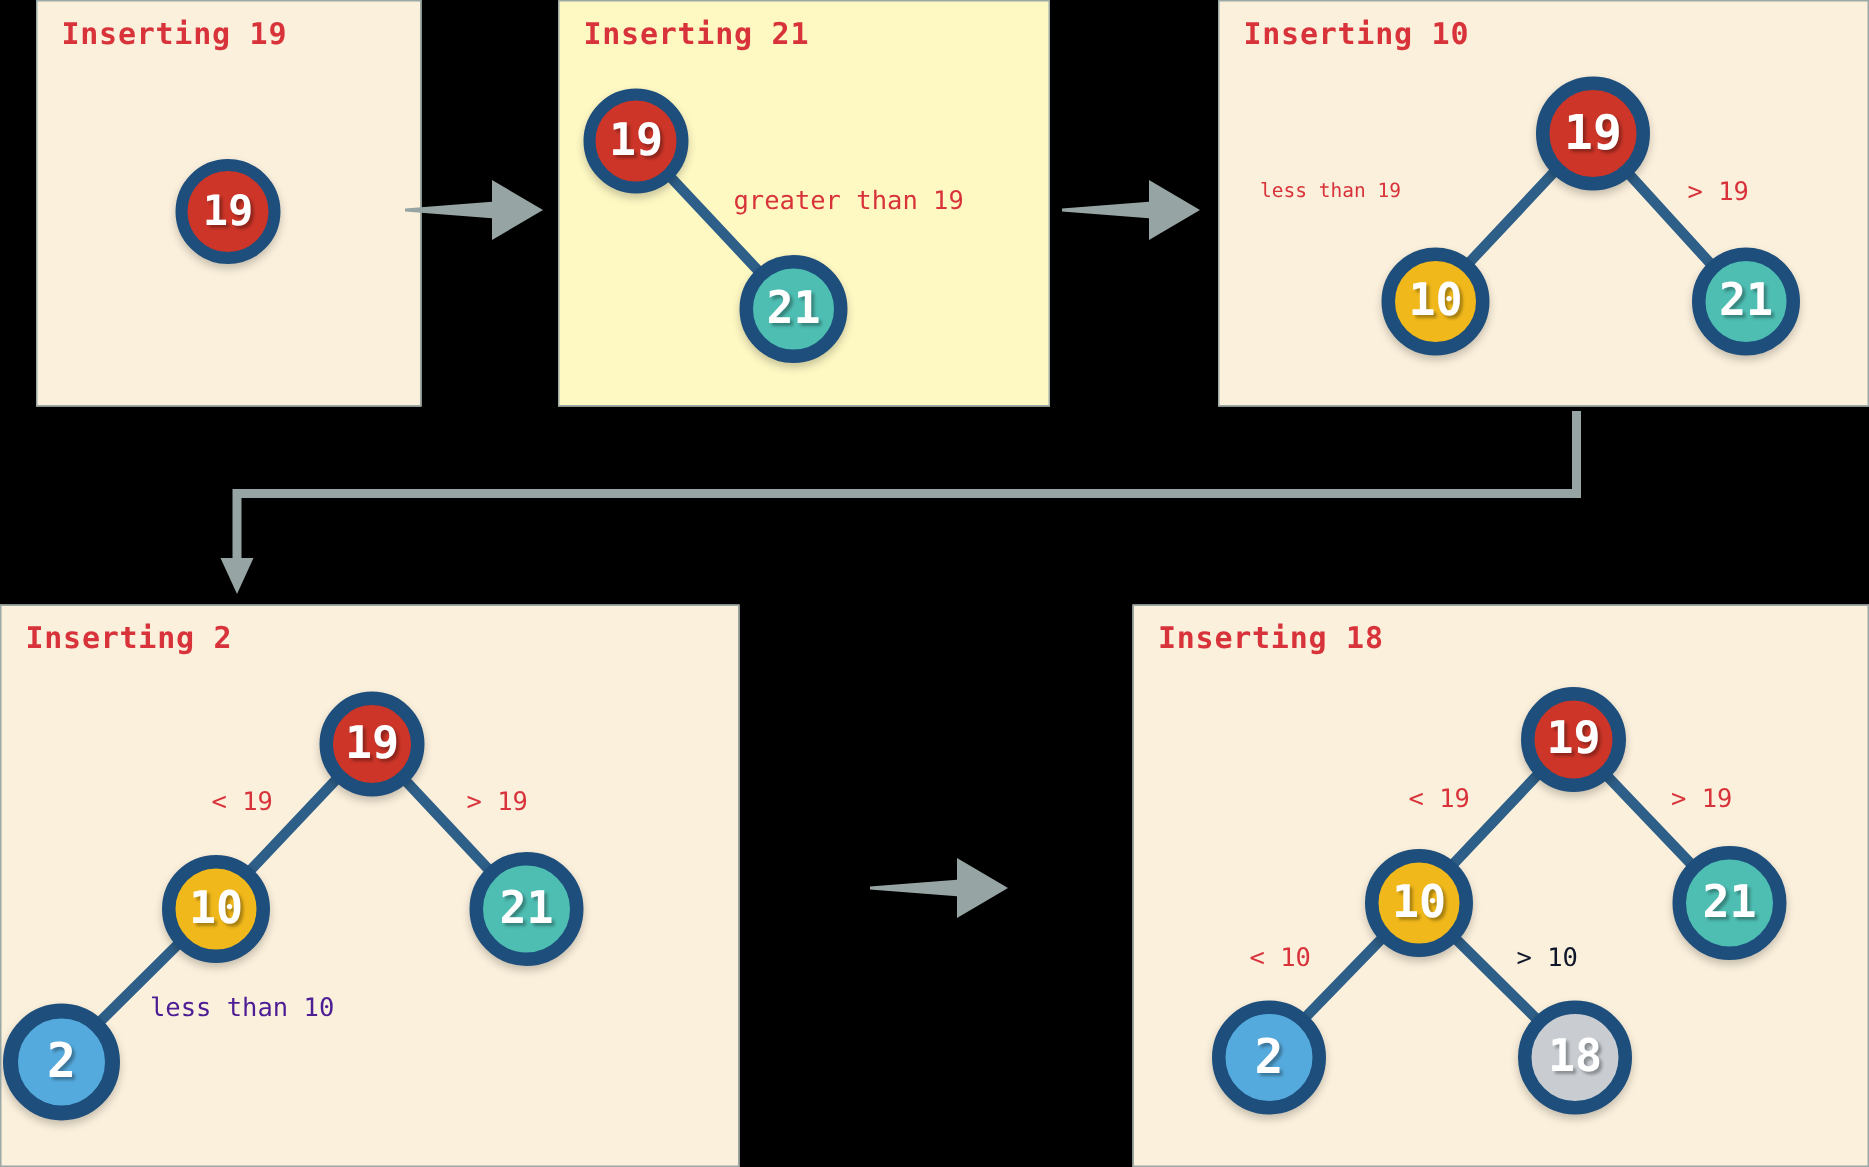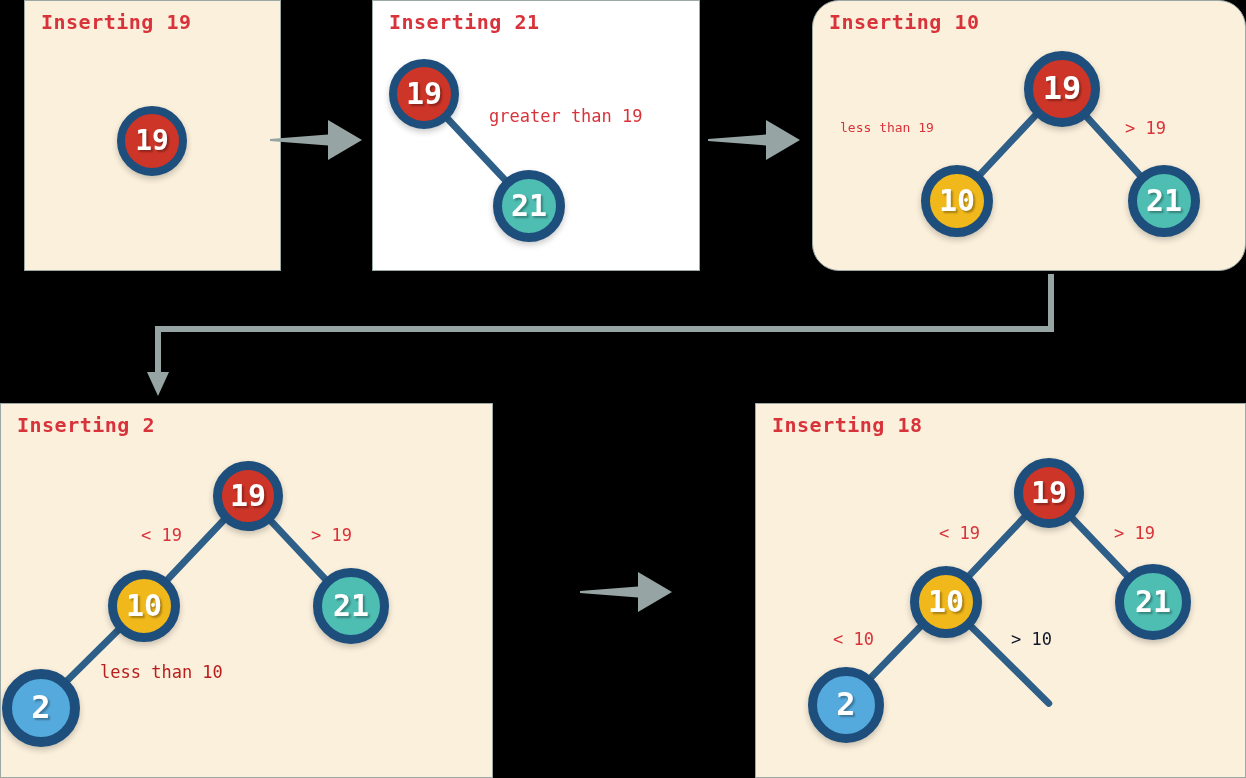--- a/index.html
+++ b/index.html
@@ -29,34 +29,34 @@
 <body>
 
 <div class="stage">
     <div class="panel" style="left: 0px; top: 0px; width: 257px; height: 271px; background: rgb(251, 240, 220); border-color: rgb(154, 168, 166); margin-left: 24px;">
       <div class="ptitle" style="color: rgb(216, 51, 58);">Inserting 19</div>
       <svg class="edgesvg" viewBox="0 0 257 271"></svg>
       <div class="node" style="left: 92px; top: 105px; width: 70px; height: 70px; border-width: 8px; border-color: rgb(29, 78, 124); background: rgb(204, 53, 40); font-size: 28px; box-shadow: rgba(0, 0, 0, 0.22) 0px 3px 6px;">
         <span>19</span>
       </div>
     </div>
-    <div class="panel" style="left: 372px; top: 0px; width: 328px; height: 271px; background: #ffffff; border-color: rgb(154, 168, 166);">
+    <div class="panel" style="left: 372px; top: 0px; width: 328px; height: 271px; background: #fef9c3; border-color: rgb(154, 168, 166);">
       <div class="ptitle" style="color: rgb(216, 51, 58);">Inserting 21</div>
       <svg class="edgesvg" viewBox="0 0 328 271">
         <line x1="51" y1="93" x2="156" y2="205" stroke="#2E5F88" stroke-width="7" stroke-linecap="round"></line>
       </svg>
       <div class="node" style="left: 16px; top: 58px; width: 70px; height: 70px; border-width: 8px; border-color: rgb(29, 78, 124); background: rgb(204, 53, 40); font-size: 30px; box-shadow: rgba(0, 0, 0, 0.22) 0px 3px 6px;">
         <span>19</span>
       </div>
       <div class="node" style="left: 120px; top: 169px; width: 72px; height: 72px; border-width: 9px; border-color: rgb(29, 78, 124); background: rgb(78, 189, 178); font-size: 30px; box-shadow: rgba(0, 0, 0, 0.22) 0px 3px 6px;">
         <span>21</span>
       </div>
-      <div class="elabel" style="left: 116px; top: 105px; font-size: 17px; color: rgb(216, 51, 58);">greater than 19</div>
+      <div class="elabel" style="left: 116px; top: 123px; font-size: 17px; color: rgb(216, 51, 58);">greater than 19</div>
     </div>
-    <div class="panel" style="left: 812px; top: 0px; width: 434px; height: 271px; background: rgb(251, 240, 220); border-color: rgb(154, 168, 166); border-radius: 27px;">
+    <div class="panel" style="left: 812px; top: 0px; width: 434px; height: 271px; background: rgb(251, 240, 220); border-color: rgb(154, 168, 166);">
       <div class="ptitle" style="color: rgb(216, 51, 58);">Inserting 10</div>
       <svg class="edgesvg" viewBox="0 0 434 271">
         <line x1="249" y1="88" x2="144" y2="200" stroke="#2E5F88" stroke-width="7" stroke-linecap="round"></line>
         <line x1="249" y1="88" x2="351" y2="200" stroke="#2E5F88" stroke-width="7" stroke-linecap="round"></line>
       </svg>
       <div class="node" style="left: 211px; top: 50px; width: 76px; height: 76px; border-width: 9px; border-color: rgb(29, 78, 124); background: rgb(204, 53, 40); font-size: 32px; box-shadow: rgba(0, 0, 0, 0.22) 0px 3px 6px;">
         <span>19</span>
       </div>
       <div class="node" style="left: 108px; top: 164px; width: 72px; height: 72px; border-width: 9px; border-color: rgb(29, 78, 124); background: rgb(240, 184, 26); font-size: 30px; box-shadow: rgba(0, 0, 0, 0.22) 0px 3px 6px;">
         <span>10</span>
@@ -81,41 +81,44 @@
         <span>10</span>
       </div>
       <div class="node" style="left: 312px; top: 164px; width: 76px; height: 76px; border-width: 9px; border-color: rgb(29, 78, 124); background: rgb(78, 189, 178); font-size: 30px; box-shadow: rgba(0, 0, 0, 0.22) 0px 3px 6px;">
         <span>21</span>
       </div>
       <div class="node" style="left: 1px; top: 265px; width: 78px; height: 78px; border-width: 10px; border-color: rgb(29, 78, 124); background: rgb(85, 170, 221); font-size: 32px; box-shadow: rgba(0, 0, 0, 0.22) 0px 3px 6px;">
         <span>2</span>
       </div>
       <div class="elabel" style="left: 140px; top: 121px; font-size: 17px; color: rgb(216, 51, 58);">&lt; 19</div>
       <div class="elabel" style="left: 310px; top: 121px; font-size: 17px; color: rgb(216, 51, 58);">&gt; 19</div>
-      <div class="elabel" style="left: 99px; top: 258px; font-size: 17px; color: #b91c1c;">less than 10</div>
+      <div class="elabel" style="left: 99px; top: 258px; font-size: 17px; color: #4c1d95;">less than 10</div>
     </div>
     <div class="panel" style="left: 755px; top: 403px; width: 491px; height: 375px; background: rgb(251, 240, 220); border-color: rgb(154, 168, 166);">
       <div class="ptitle" style="color: rgb(216, 51, 58);">Inserting 18</div>
       <svg class="edgesvg" viewBox="0 0 491 375">
         <line x1="293" y1="89" x2="190" y2="198" stroke="#2E5F88" stroke-width="7" stroke-linecap="round"></line>
         <line x1="293" y1="89" x2="397" y2="198" stroke="#2E5F88" stroke-width="7" stroke-linecap="round"></line>
         <line x1="190" y1="198" x2="90" y2="301" stroke="#2E5F88" stroke-width="7" stroke-linecap="round"></line>
         <line x1="190" y1="198" x2="294" y2="301" stroke="#2E5F88" stroke-width="7" stroke-linecap="round"></line>
       </svg>
       <div class="node" style="left: 258px; top: 54px; width: 70px; height: 70px; border-width: 9px; border-color: rgb(29, 78, 124); background: rgb(204, 53, 40); font-size: 30px; box-shadow: rgba(0, 0, 0, 0.22) 0px 3px 6px;">
         <span>19</span>
       </div>
       <div class="node" style="left: 154px; top: 162px; width: 72px; height: 72px; border-width: 9px; border-color: rgb(29, 78, 124); background: rgb(240, 184, 26); font-size: 30px; box-shadow: rgba(0, 0, 0, 0.22) 0px 3px 6px;">
         <span>10</span>
       </div>
       <div class="node" style="left: 359px; top: 160px; width: 76px; height: 76px; border-width: 9px; border-color: rgb(29, 78, 124); background: rgb(78, 189, 178); font-size: 30px; box-shadow: rgba(0, 0, 0, 0.22) 0px 3px 6px;">
         <span>21</span>
       </div>
       <div class="node" style="left: 52px; top: 263px; width: 76px; height: 76px; border-width: 9px; border-color: rgb(29, 78, 124); background: rgb(85, 170, 221); font-size: 32px; box-shadow: rgba(0, 0, 0, 0.22) 0px 3px 6px;">
         <span>2</span>
+      </div>
+      <div class="node" style="left: 256px; top: 263px; width: 76px; height: 76px; border-width: 9px; border-color: rgb(29, 78, 124); background: rgb(201, 205, 209); font-size: 30px; box-shadow: rgba(0, 0, 0, 0.22) 0px 3px 6px;">
+        <span>18</span>
       </div>
       <div class="elabel" style="left: 183px; top: 119px; font-size: 17px; color: rgb(216, 51, 58);">&lt; 19</div>
       <div class="elabel" style="left: 358px; top: 119px; font-size: 17px; color: rgb(216, 51, 58);">&gt; 19</div>
       <div class="elabel" style="left: 77px; top: 225px; font-size: 17px; color: rgb(216, 51, 58); text-align: right;">&lt; 10</div>
       <div class="elabel" style="left: 255px; top: 225px; font-size: 17px; color: #0f172a;">&gt; 10</div>
     </div>
     <svg class="arrowsvg" viewBox="0 0 100 60" style="left: 268px; top: 110px; width: 100px; height: 60px;">
       <polygon points="2,29 60,24.5 60,10 94,30 60,50 60,35.5 2,31" fill="#96A5A3"></polygon>
     </svg>
     <svg class="arrowsvg" viewBox="0 0 100 60" style="left: 706px; top: 110px; width: 100px; height: 60px;">

